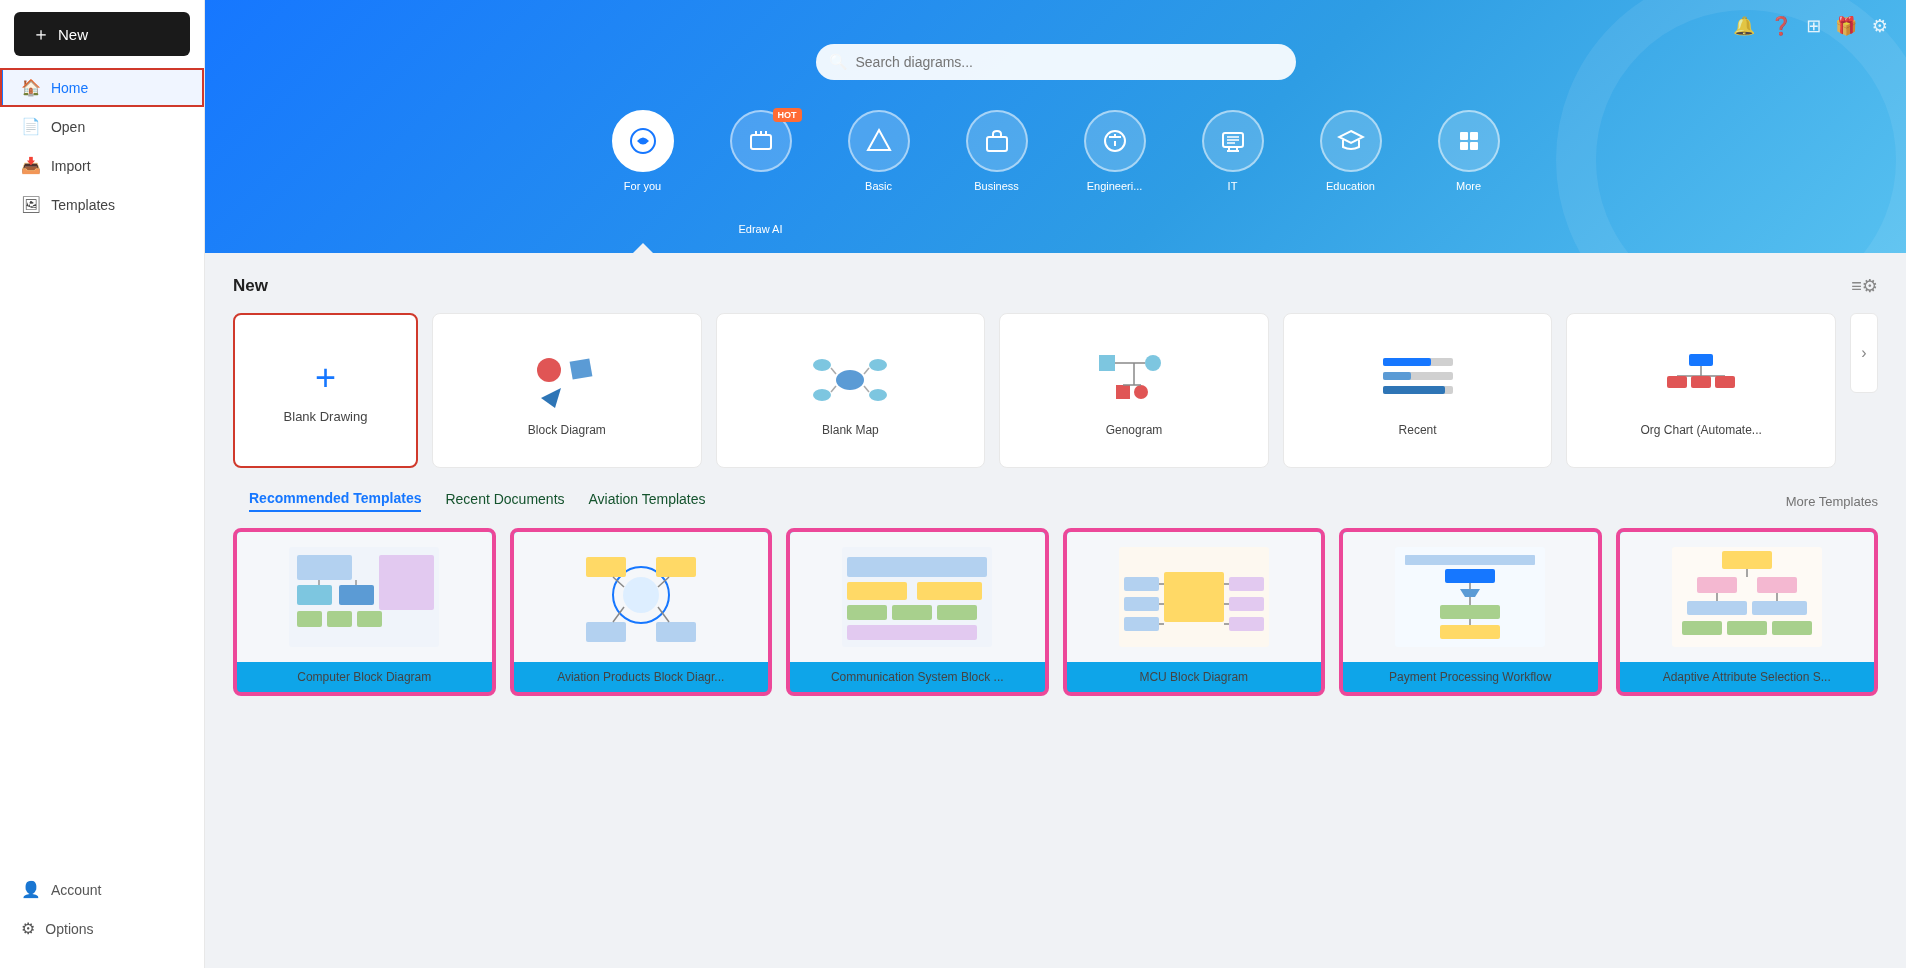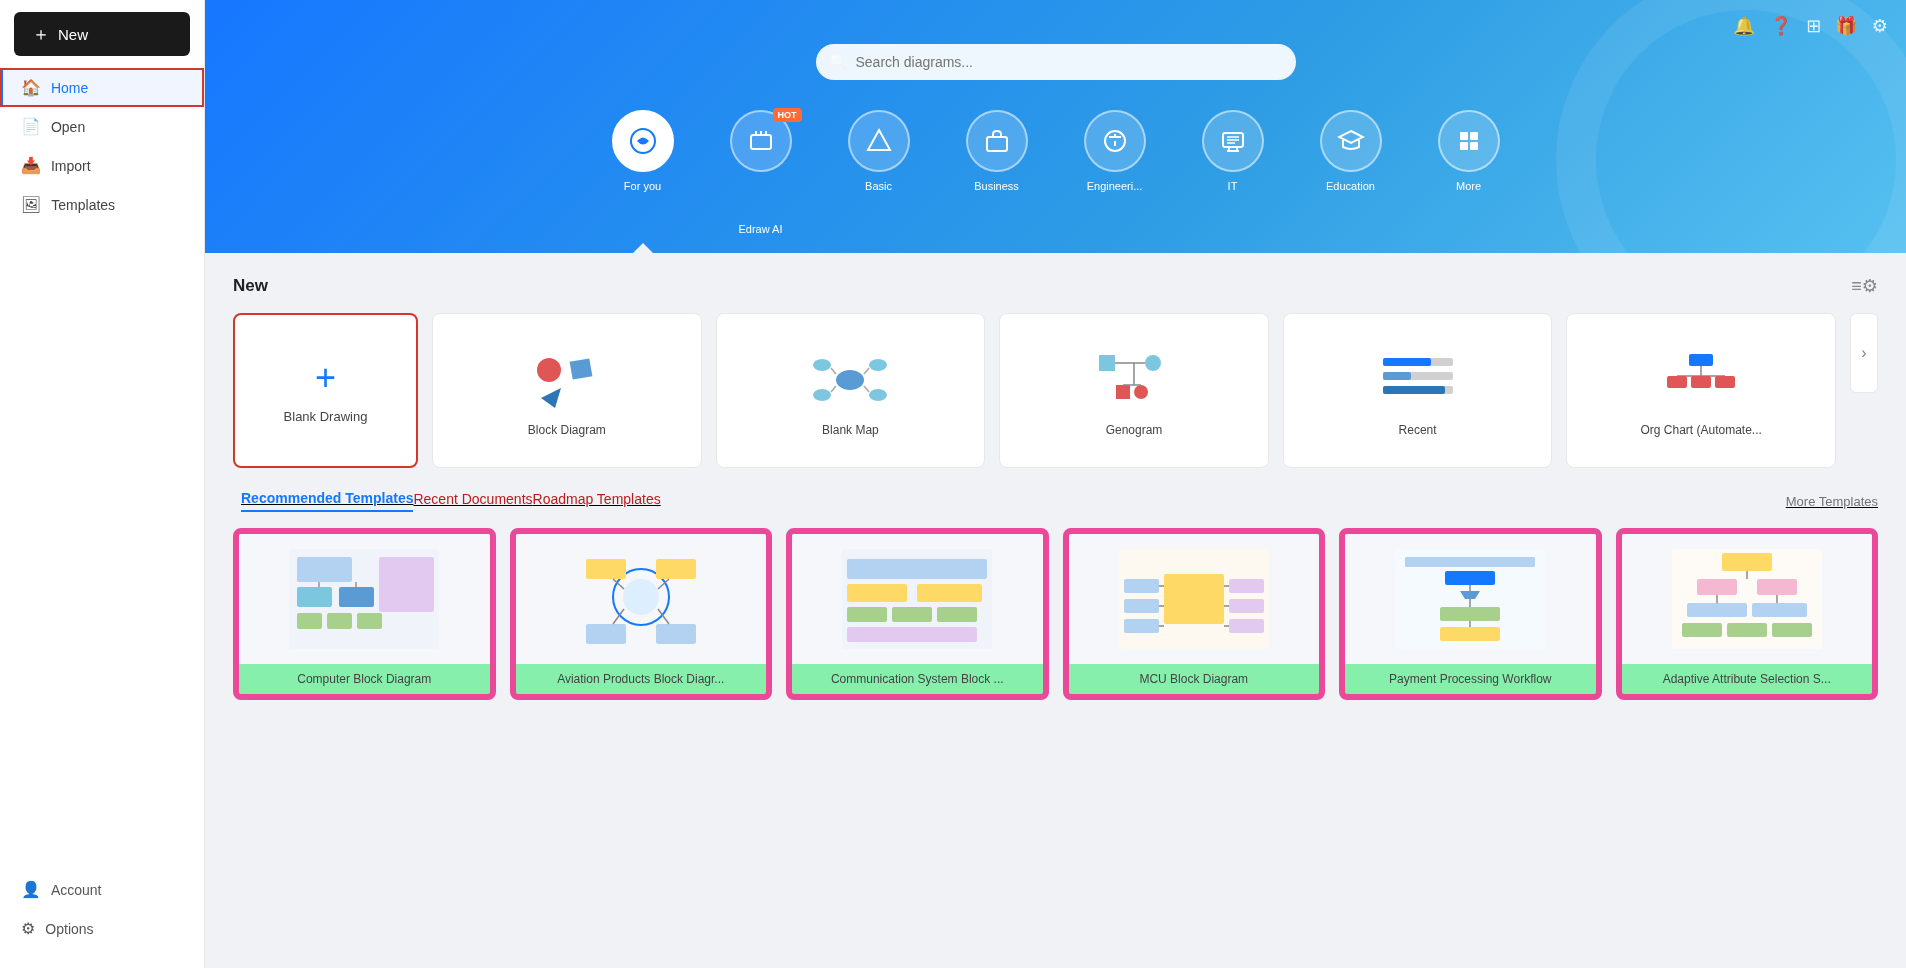--- a/index.html
+++ b/index.html
@@ -273,26 +273,26 @@
       cursor: pointer;
       font-size: 16px;
       color: #888;
       flex-shrink: 0;
     }
 
     
     .tabs-row {
       display: flex;
       align-items: center;
-      margin: 22px 0 16px 8px;
-      text-decoration: underline;
+      gap: 24px;
+      margin: 22px 0 16px 16px;
     }
     .tab {
       font-size: 14px;
-      color: #b91c1c;
+      color: #14532d;
       cursor: pointer;
       padding-bottom: 4px;
     }
     .tab.active {
       color: #1677ff;
       border-bottom: 2px solid #1677ff;
       font-weight: 600;
     }
     .more-templates-link {
       margin-left: auto;
@@ -301,23 +301,23 @@
       cursor: pointer;
     }
 
     
     .templates-row {
       display: flex;
       gap: 14px;
       overflow: hidden;
     }
     .template-card {
-      background: #86efac;
+      background: #0ea5e9;
       border-radius: 8px;
-      border: 6px solid #ec4899;
+      border: 4px solid #ec4899;
       flex: 1;
       min-width: 0;
       overflow: hidden;
       cursor: pointer;
     }
     .template-thumb {
       width: 100%;
       height: 130px;
       background: #f5f7fa;
       display: flex;
@@ -571,21 +571,21 @@
         </div>
         <span class="diagram-label">Org Chart (Automate...</span>
       </div>
 
       <div class="arrow-btn">›</div>
     </div>
 
     <div class="tabs-row">
       <span class="tab active">Recommended Templates</span>
       <span class="tab">Recent Documents</span>
-      <span class="tab">Roadmap Templates</span>
+      <span class="tab">Aviation Templates</span>
       <span class="more-templates-link">More Templates</span>
     </div>
 
     <div class="templates-row">
 
       <div class="template-card">
         <div class="template-thumb">
           <svg width="170" height="120" viewBox="0 0 170 120">
             <rect x="10" y="10" width="150" height="100" fill="#f0f4fa" rx="3"></rect>
             <rect x="18" y="18" width="55" height="25" fill="#b3d1f0" rx="2"></rect>

